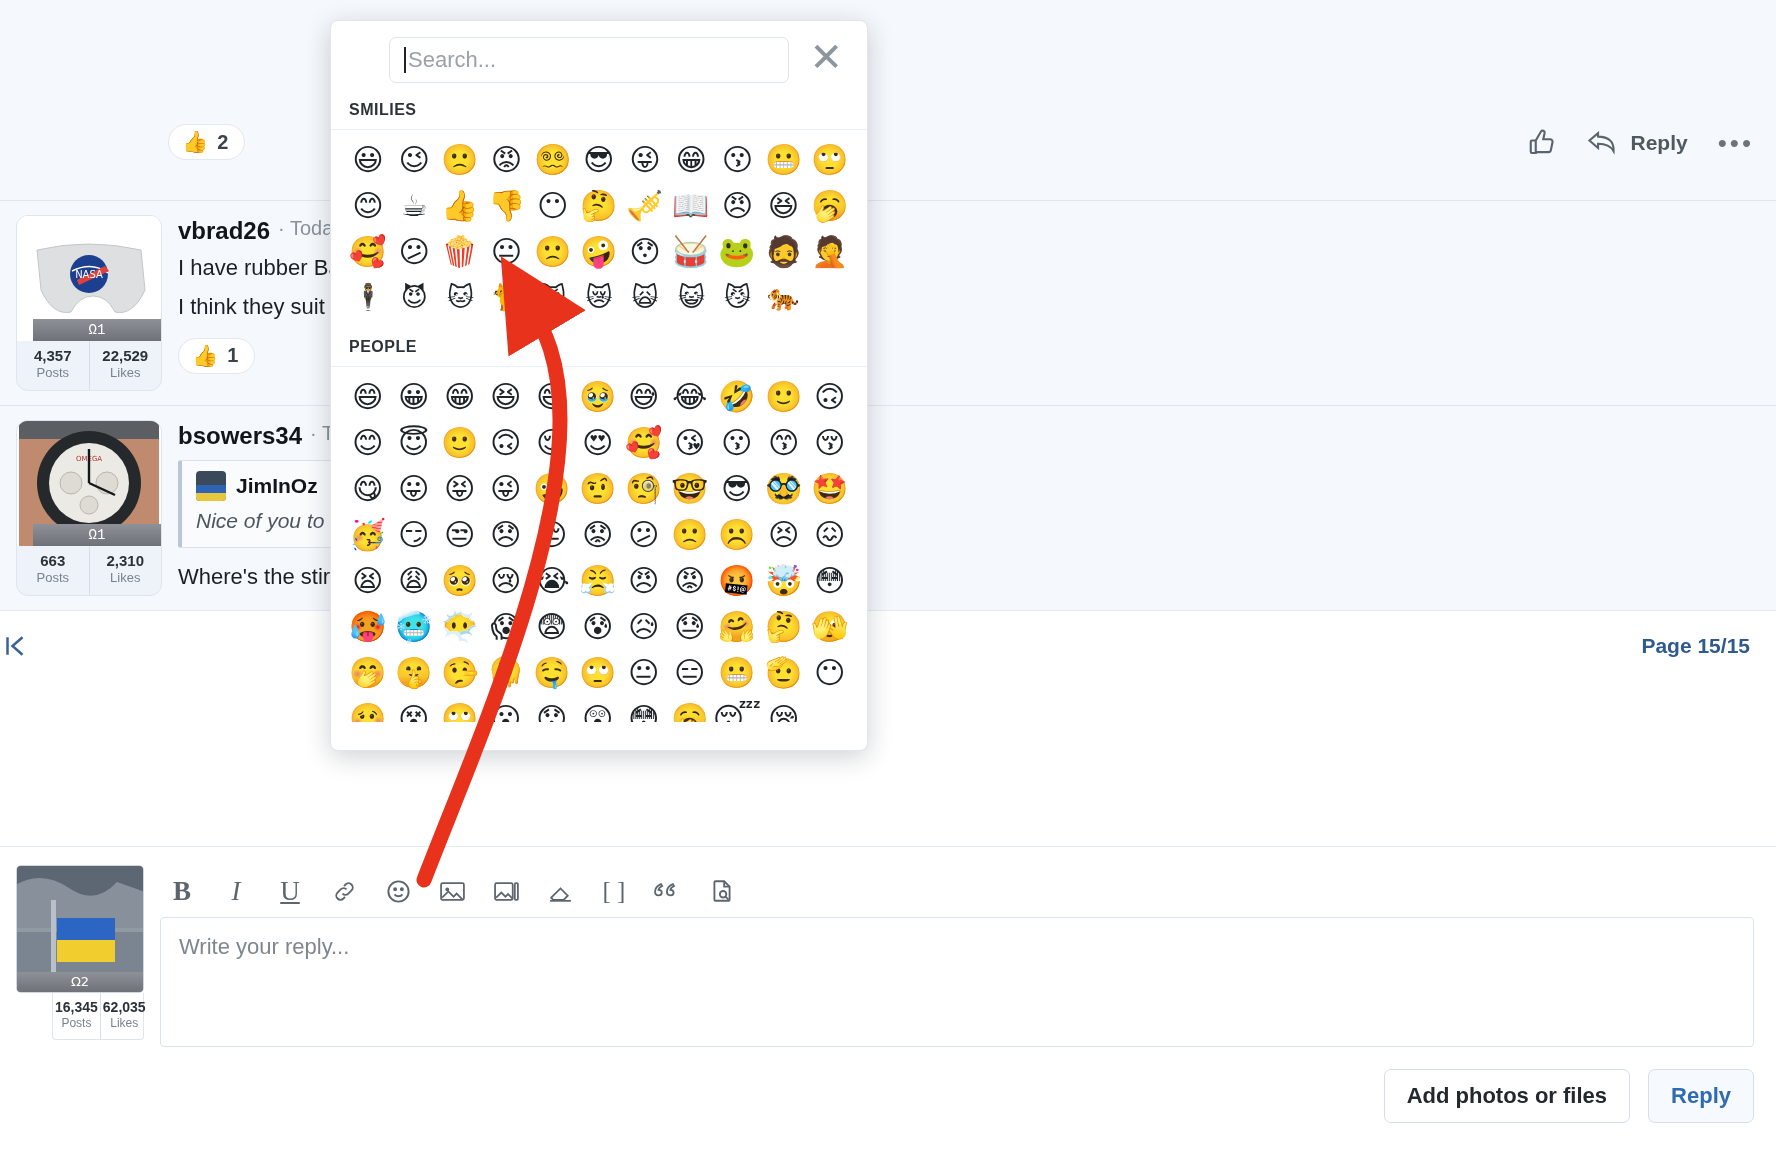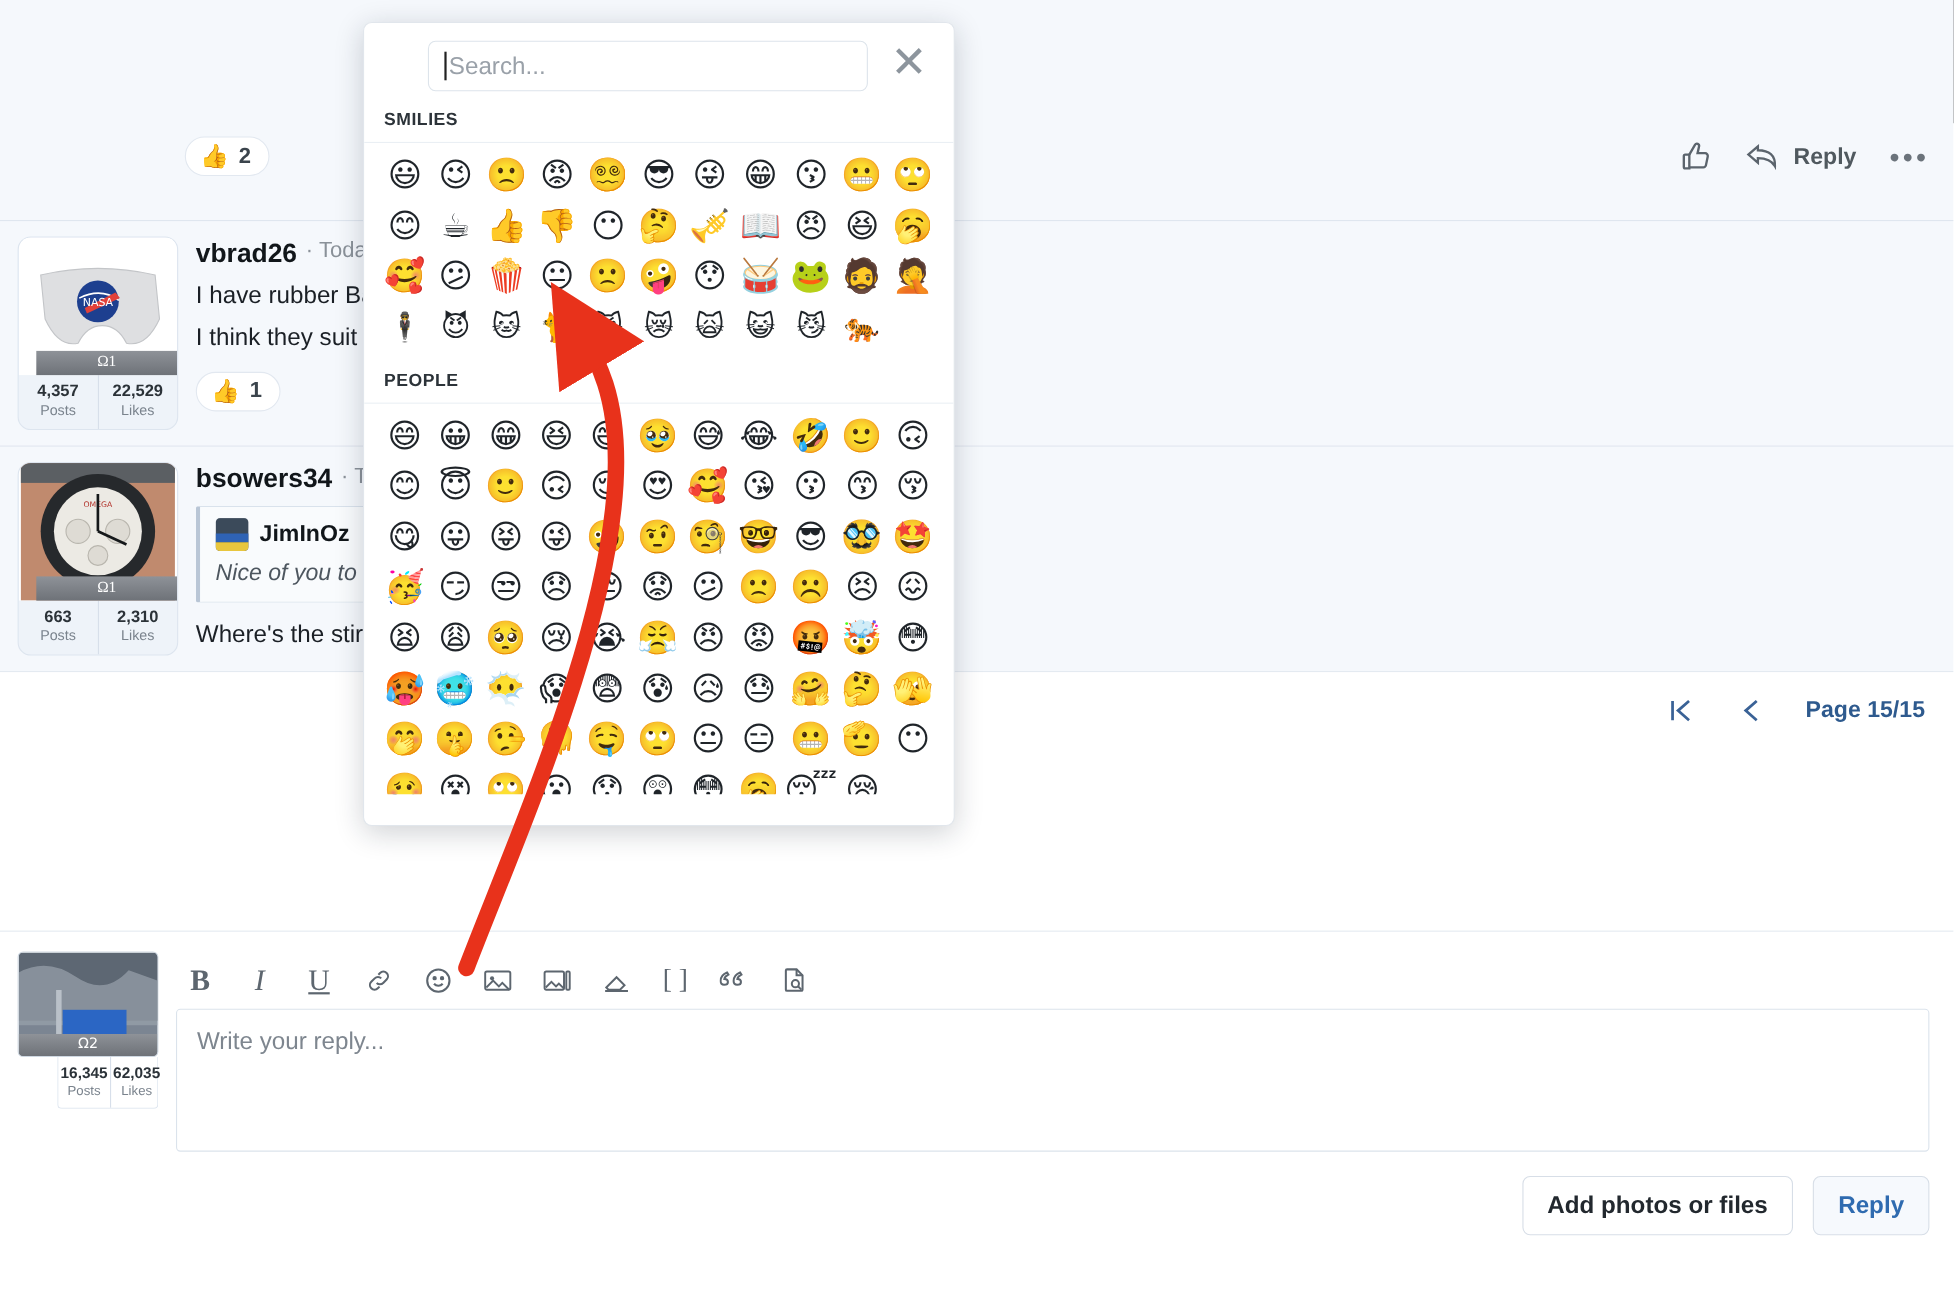--- a/index.html
+++ b/index.html
@@ -29,21 +29,21 @@
     border-radius:12px;
     overflow:hidden;
     height:max-content;
   }
   .avatar-wrap { position:relative; width:100%; height:125px; background:#fff; }
   .avatar-img { width:100%; height:100%; display:block; }
   .avatar-badge {
     position:absolute; left:16px; right:0; bottom:0; height:22px;
     background:linear-gradient(#8e9298,#6e7278);
     color:#fff; font-size:14px; text-align:center; line-height:22px;
-    font-family:Liberation Serif, serif;
+    font-family:Liberation Mono, monospace;
   }
   .stats { display:flex; }
   .stat { flex:1; text-align:center; padding:6px 2px 8px; }
   .stat + .stat { border-left:1px solid #d7dfea; }
   .stat-num { font-size:15px; font-weight:bold; color:#2b3238; line-height:1.2; }
   .stat-lbl { font-size:13px; color:#7a838d; line-height:1.3; }
 
   
   .post-body { flex:1; padding-left:16px; padding-top:2px; min-width:0; }
   .post-head { display:flex; align-items:flex-start; gap:8px; font-size:22px; }
@@ -75,35 +75,35 @@
   .actions {
     position:absolute; right:22px; display:flex; align-items:center; gap:30px;
     color:#5b646d;
   }
   .act { display:flex; align-items:center; gap:12px; cursor:pointer; }
   .act-label { font-size:21px; font-weight:bold; color:#50595f; }
   .dots { letter-spacing:3px; font-size:26px; color:#6b737b; line-height:0.5; }
 
   
   .pager {
-    display:flex; align-items:center; justify-content:flex-end;
+    display:flex; align-items:center; justify-content:space-between;
     gap:34px; padding:20px 26px 20px 0; border-top:1px solid #e4eaf1;
     background:#fff;
   }
   .pager-ic { color:#3a6296; cursor:pointer; display:flex; }
   .pager-txt { color:#2e5a8e; font-weight:bold; font-size:21px; }
 
   
   .editor-zone {
     position:absolute; left:0; right:0; bottom:0; height:330px;
     background:#fff; border-top:1px solid #e4eaf1;
   }
   .editor-row { display:flex; padding:18px 22px 0 16px; }
   .ed-card { width:128px; flex:0 0 128px; }
-  .ed-avatar-wrap { position:relative; width:128px; height:96px; border:1px solid #cfd8e2; border-radius:5px; overflow:hidden; background:#fff; }
+  .ed-avatar-wrap { position:relative; width:128px; height:128px; border:1px solid #cfd8e2; border-radius:5px; overflow:hidden; background:#fff; }
   .ed-badge {
     position:absolute; left:0; right:0; bottom:0; height:20px;
     background:linear-gradient(#8e9298,#6e7278); color:#fff;
     font-size:13px; text-align:center; line-height:20px;
     font-family:"DejaVu Sans", sans-serif;
   }
   .ed-stats { display:flex; border:1px solid #dde5ef; border-top:none; border-radius:0 0 4px 4px;margin-left:36px; }
   .ed-stats .stat-num { font-size:14px; }
   .ed-stats .stat-lbl { font-size:12px; }
 

